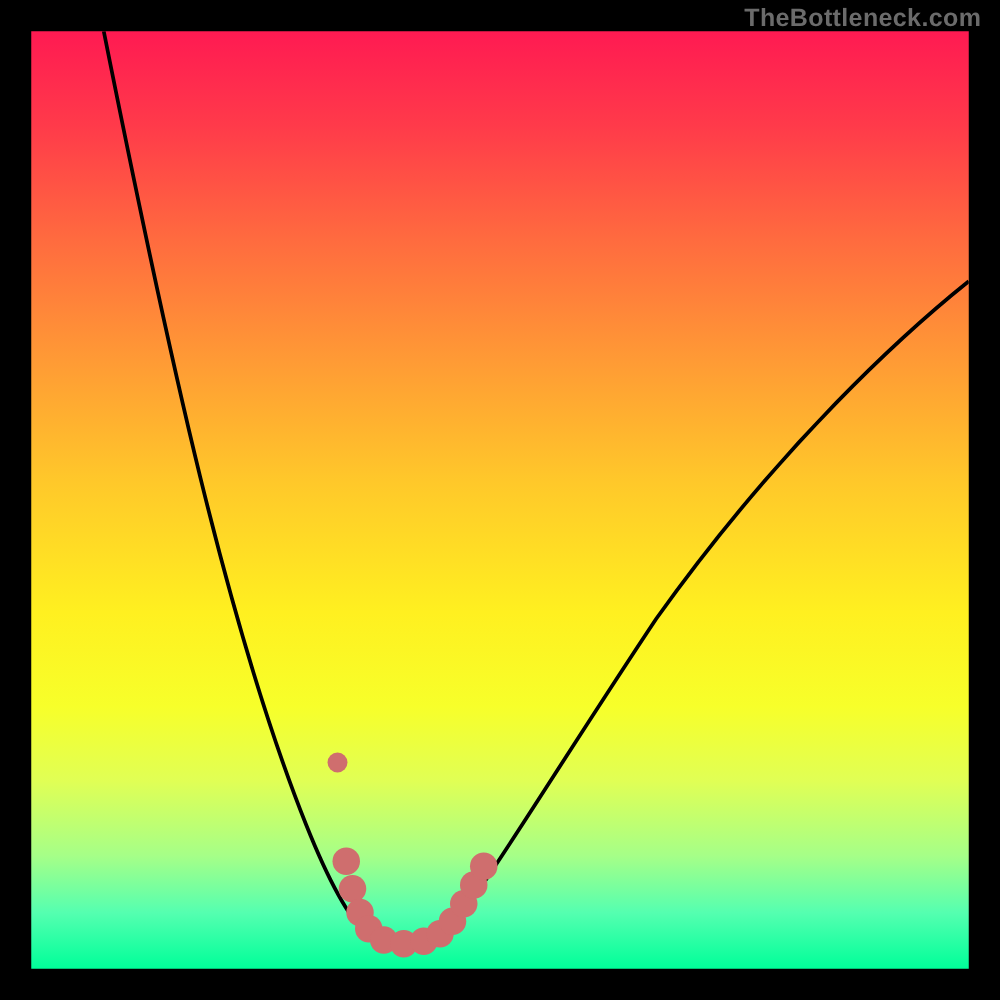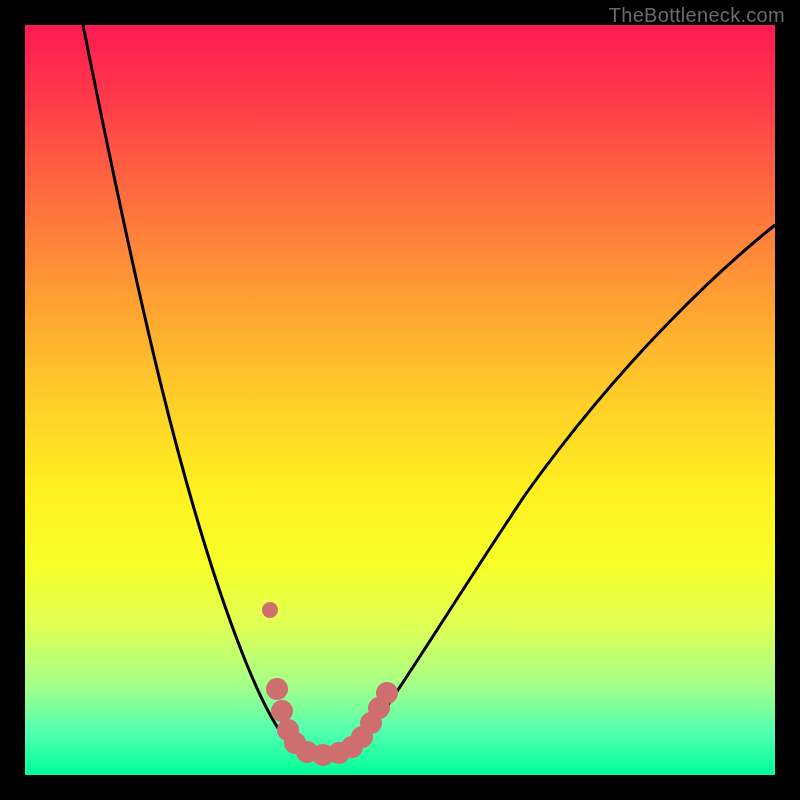--- a/index.html
+++ b/index.html
@@ -29,21 +29,21 @@
       #a5ff88 88%,
       #55ffb0 94%,
       #00ff99 100%);
   }
   .watermark {
     position: absolute;
     top: 4px;
     right: 15px;
     color: #6b6b6b;
     font-size: 20px;
-    font-weight: 400;
+    font-weight: 700;
     z-index: 5;
     letter-spacing: 0.3px;
   }
   svg.curve {
     position: absolute;
     left: 0;
     top: 0;
     width: 750px;
     height: 750px;
   }

